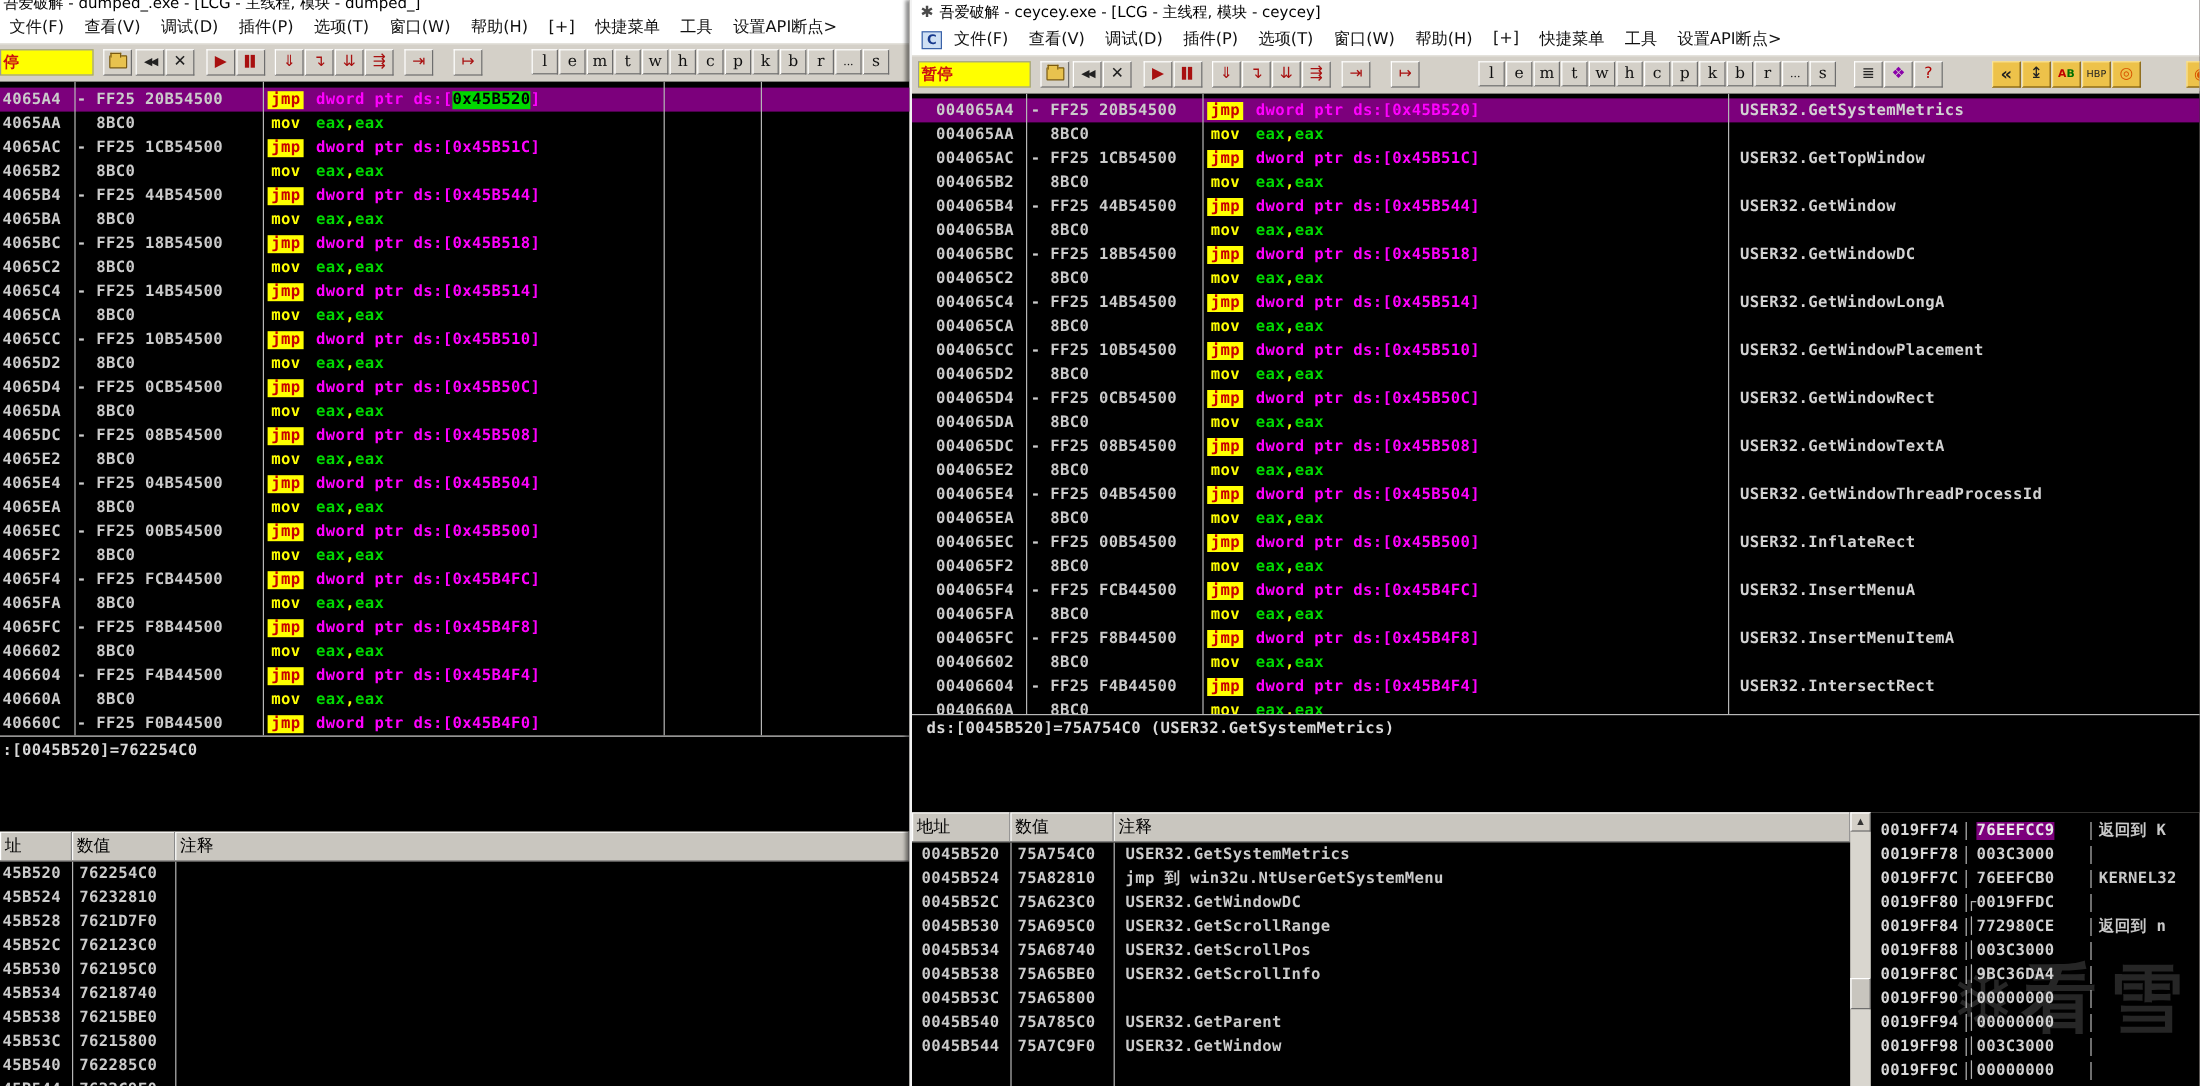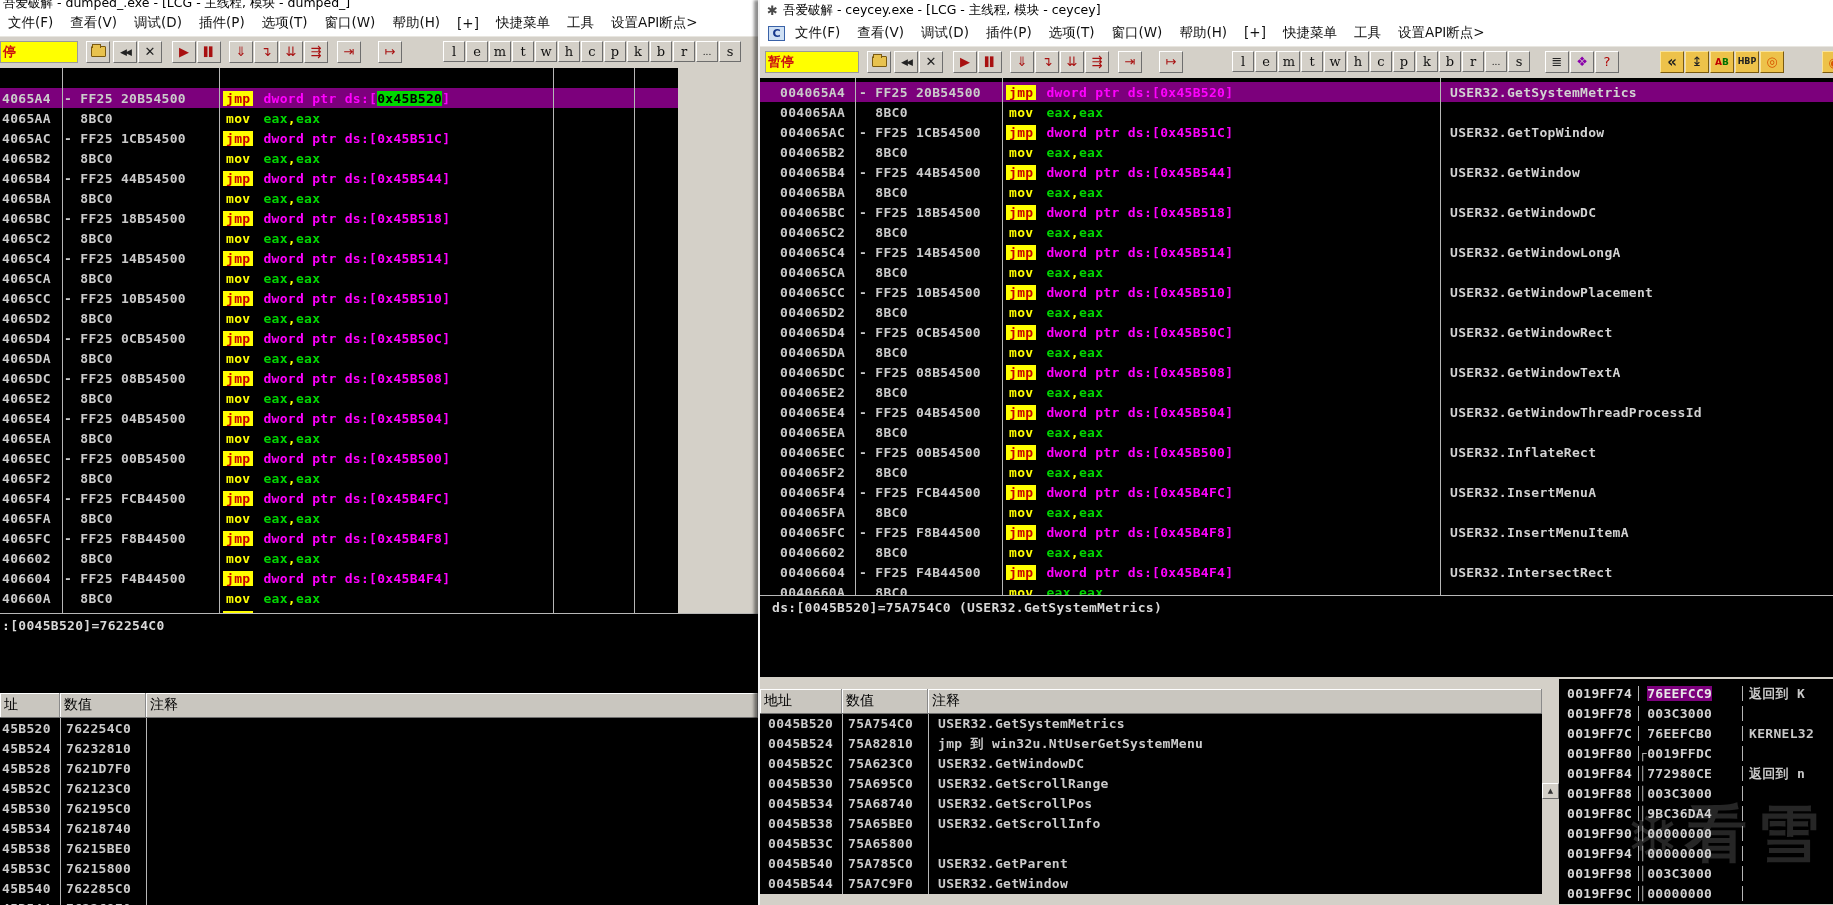--- a/index.html
+++ b/index.html
@@ -65,21 +65,21 @@
   .thcell{display:flex;align-items:center;padding-left:4px;border-right:1px solid #8a8a8a;box-shadow:inset 1px 1px 0 #ffffff;}
   .trows{position:relative;background:#000;overflow:hidden;}
   .trow{height:20px;display:flex;align-items:center;color:#cbcbcb;position:relative;z-index:1;}
   .tc{flex:none;}
   
   #ltable .h1{width:60px;} #ltable .h2{width:86px;} #ltable .h3{flex:1;}
   #ltable .c1{width:60px;padding-left:2px;} #ltable .c2{width:86px;padding-left:6px;} #ltable .c3{flex:1;padding-left:8px;}
   
   #rtable .h1{width:82px;} #rtable .h2{width:86px;} #rtable .h3{flex:1;}
   #rtable .c1{width:82px;padding-left:8px;} #rtable .c2{width:86px;padding-left:6px;} #rtable .c3{flex:1;padding-left:10px;}
-  .rbottom{position:absolute;left:0;top:677px;bottom:0;right:0;display:flex;align-items:center;}
+  .rbottom{position:absolute;left:0;top:677px;bottom:0;right:0;display:flex;}
   #rtable{width:782px;display:flex;flex-direction:column;}
   #rtable .trows{flex:1;}
   .vscroll{width:17px;background:#d9d6cf;position:relative;flex:none;}
   .vs-up{height:16px;background:var(--chrome);border:1px solid;border-color:#fff #6e6e6e #6e6e6e #fff;
     display:flex;align-items:center;justify-content:center;font-size:7px;color:#333;}
   .vs-thumb{position:absolute;left:0;top:138px;width:17px;height:26px;background:#c8c5be;border:1px solid;border-color:#fff #6e6e6e #6e6e6e #fff;}
   #stackpane{flex:1;position:relative;background:#000;overflow:hidden;padding-top:5px;}
   .srow{height:20px;display:flex;align-items:center;position:relative;z-index:1;}
   .sa{width:80px;padding-left:8px;color:#d8d8d8;flex:none;border-right:1px solid #b6b6b6;}
   .sv{width:104px;flex:none;white-space:pre;color:#d0d0d0;border-right:1px solid #b6b6b6;}
@@ -139,21 +139,21 @@
       <div class="tbtn letterbtn">w</div>
       <div class="tbtn letterbtn">h</div>
       <div class="tbtn letterbtn">c</div>
       <div class="tbtn letterbtn">p</div>
       <div class="tbtn letterbtn">k</div>
       <div class="tbtn letterbtn">b</div>
       <div class="tbtn letterbtn">r</div>
       <div class="tbtn letterbtn" style="font-size: 9px; letter-spacing: 0px;">...</div>
       <div class="tbtn letterbtn">s</div>
     </div>
-  <div class="pane code" id="ldisasm" style="top:68px;width:678px;height:545px;padding-top:20px;">
+  <div class="pane code" id="ldisasm" style="top:68px;width:758px;height:545px;padding-top:5px;">
       <div class="dv" style="left: 62px;"></div>
       <div class="dv" style="left: 219px;"></div>
       <div class="dv" style="left: 553px;"></div>
       <div class="dv" style="left: 634px;"></div>
       <div class="drow sel">
         <span class="da">4065A4</span>
         <span class="dh">- FF25 20B54500</span>
         <span class="di">
           <span class="op jmp">jmp</span>
           <span class="arg-m">dword ptr ds:[</span>
@@ -522,21 +522,21 @@
       <div class="tbtn " style="color: rgb(34, 34, 34);">≣</div>
       <div class="tbtn " style="color: rgb(138, 0, 170);">❖</div>
       <div class="tbtn " style="color: rgb(176, 0, 0);">?</div>
       <span class="sp" style="width: 40px;"></span>
       <div class="tbtn goldbtn" style="font-weight: bold; font-size: 15px;">«</div>
       <div class="tbtn goldbtn">↨</div>
       <div class="tbtn goldbtn ab" style="font-size: 9px; font-weight: bold;">
         <span style="color: rgb(192, 0, 0);">A</span>
         <span style="color: rgb(0, 112, 0);">B</span>
       </div>
-      <div class="tbtn goldbtn hbp" style="font-size: 8px; font-weight: bold;">HBP</div>
+      <div class="tbtn goldbtn hbp" style="font-size: 8px; font-weight: normal;">HBP</div>
       <div class="tbtn goldbtn" style="color: rgb(216, 85, 0);">◎</div>
       <div class="tbtn goldbtn" style="color: rgb(216, 85, 0); position: absolute; left: 1062px; top: 4px;">◉</div>
     </div>
   <div class="pane code" id="rdisasm" style="top:78px;width:1075px;height:517px;padding-top:4px;">
       <div class="dv" style="left: 95px;"></div>
       <div class="dv" style="left: 242px;"></div>
       <div class="dv" style="left: 680px;"></div>
       <div class="drow sel">
         <span class="da">004065A4</span>
         <span class="dh">- FF25 20B54500</span>

